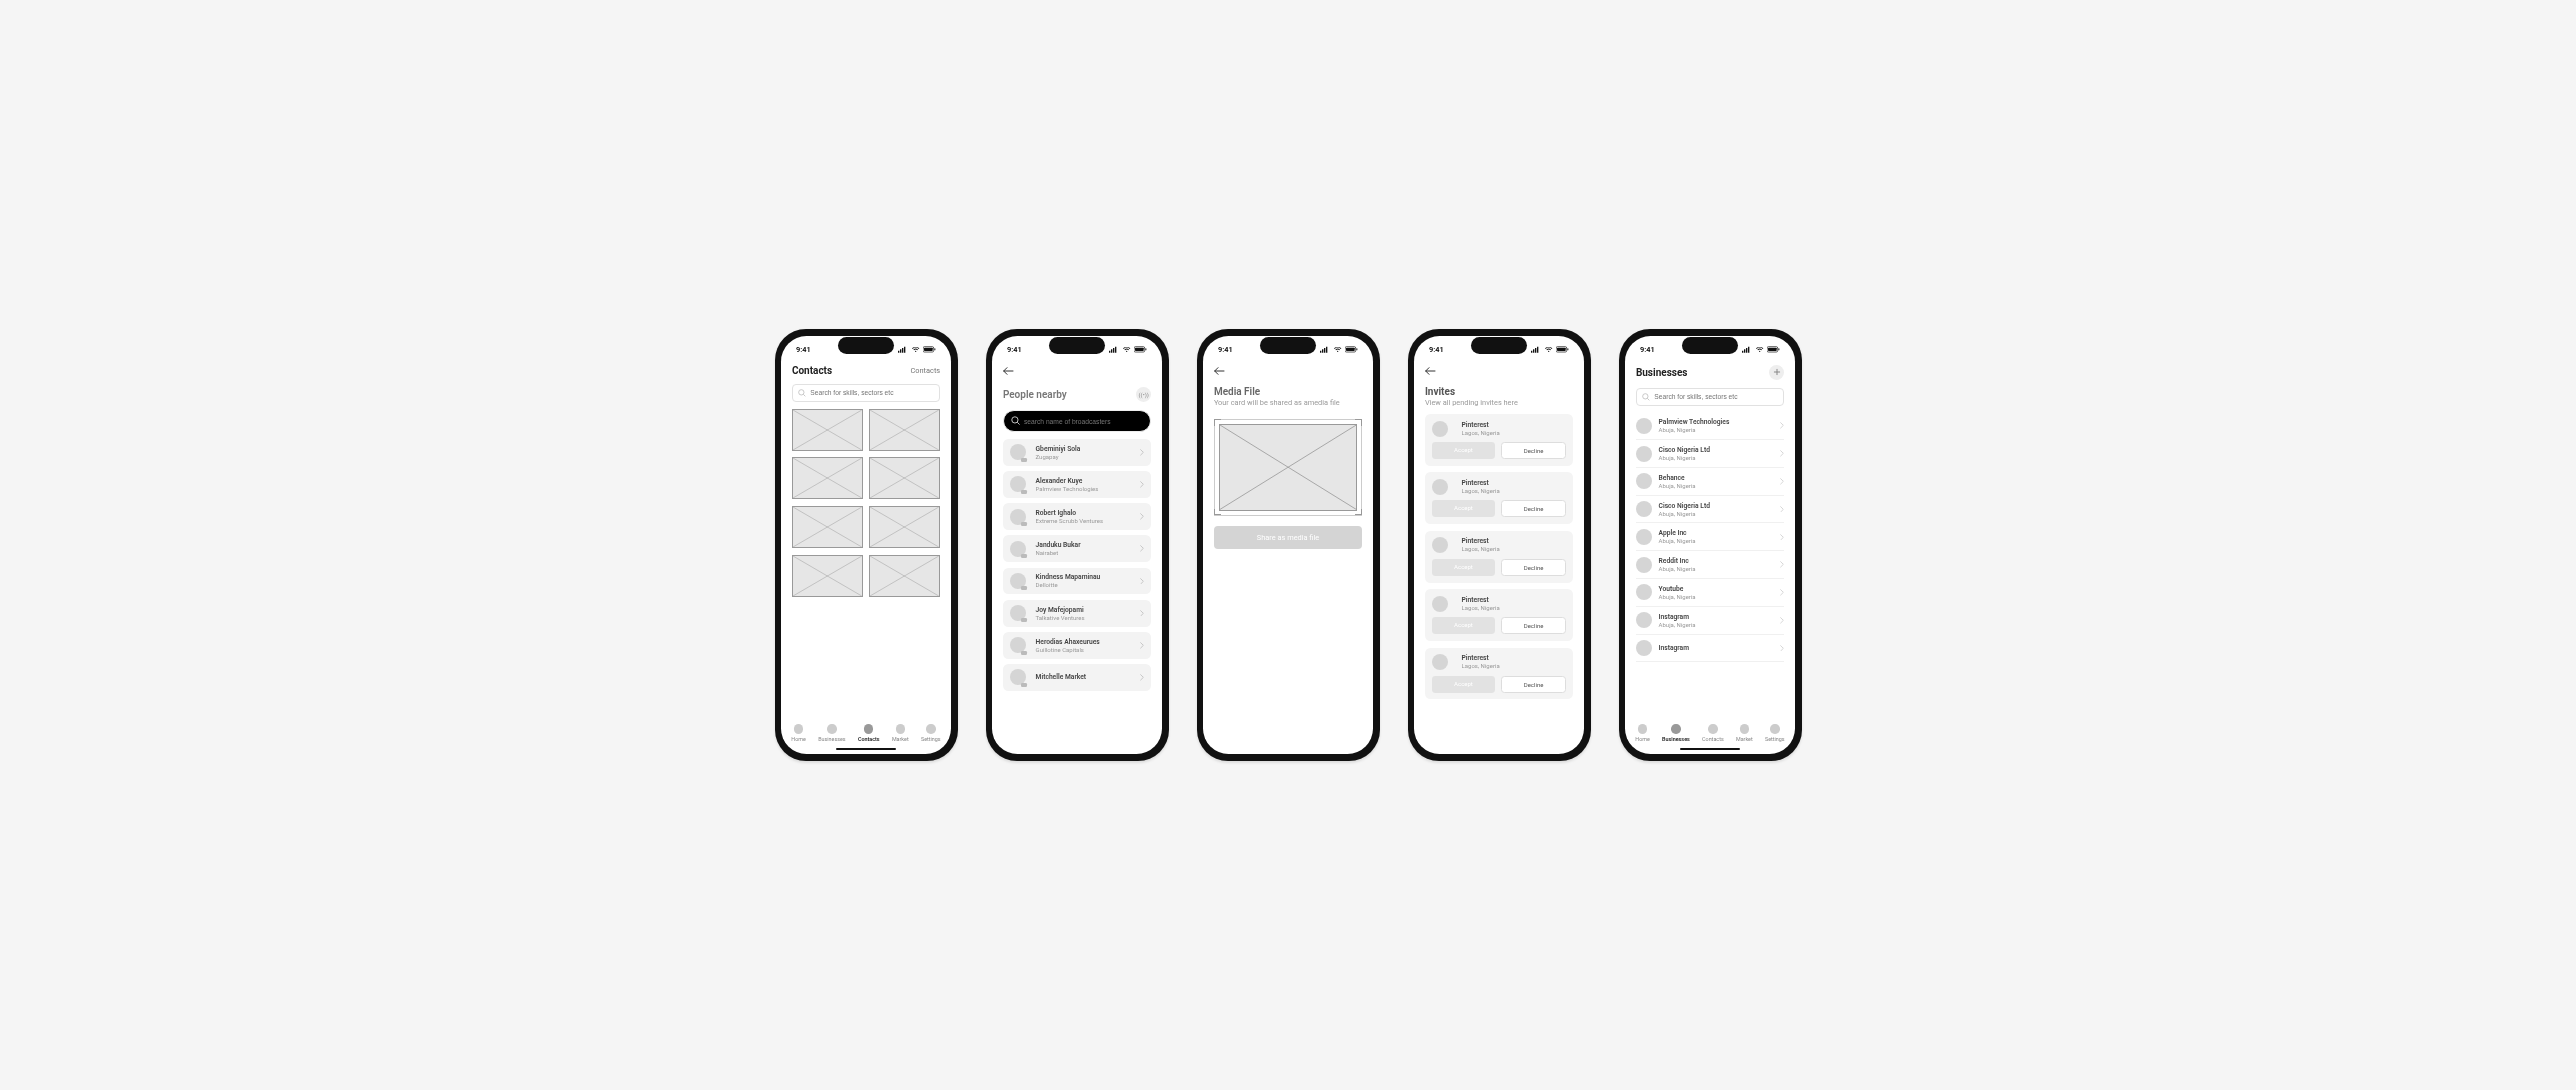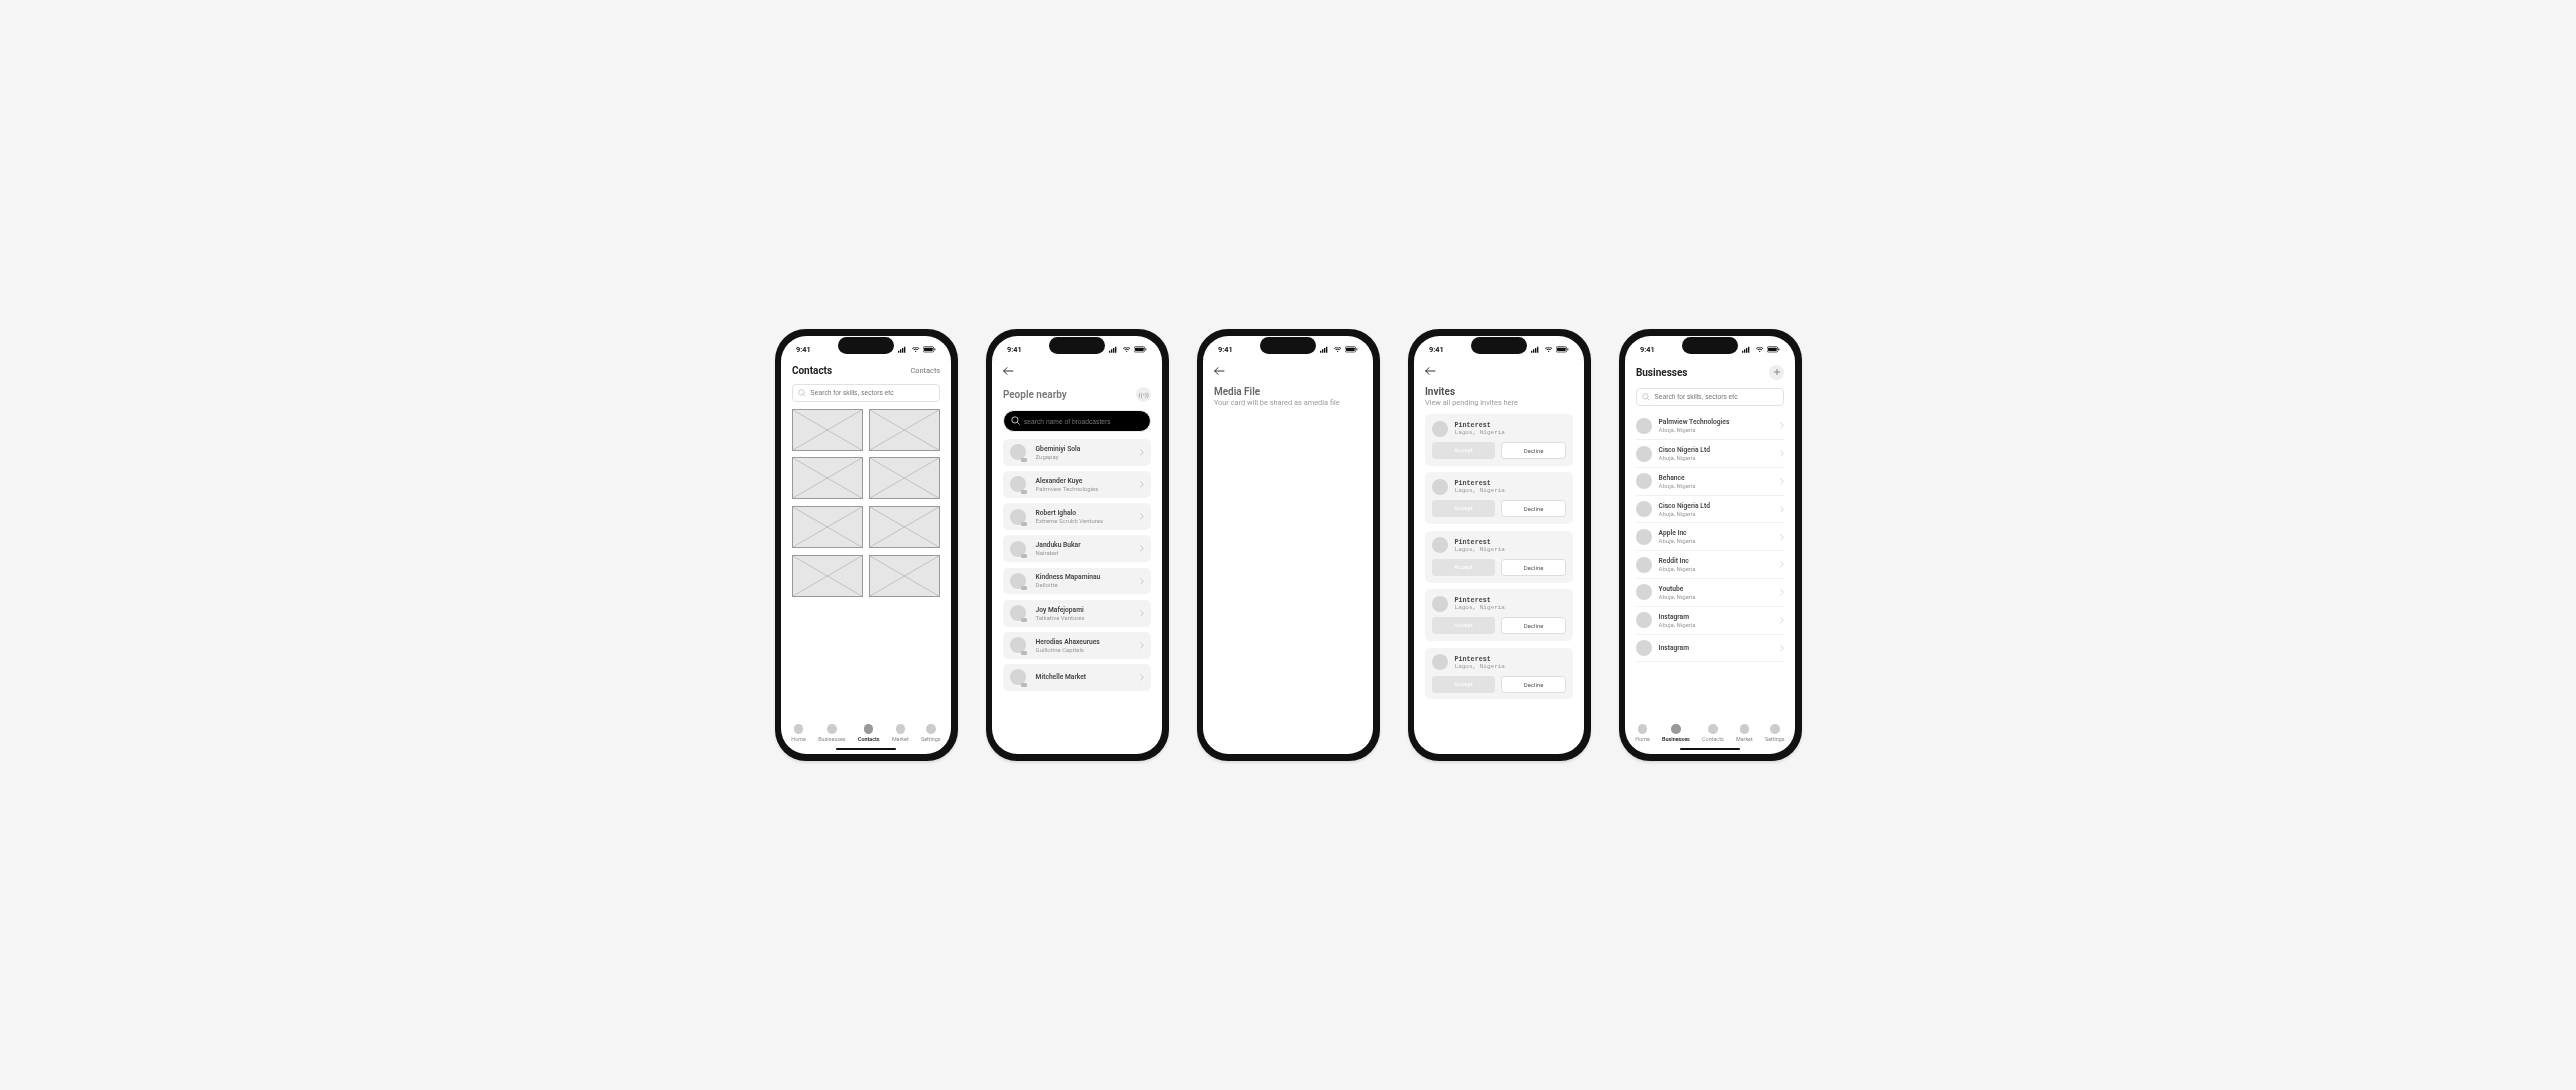--- a/index.html
+++ b/index.html
@@ -216,24 +216,23 @@
     color: #fff;
   }
   .invite-card {
     background: #f4f4f4;
     border-radius: 5.4px;
     padding: 6.7px;
     margin-bottom: 6.7px;
   }
   .invite-top {
     display: flex;
-    align-items: center;
-    gap: 7px;
+    align-items: flex-start;
+    gap: 14px;
     margin-bottom: 5.4px;
-    font-family: Liberation Mono, monospace;
   }
   .invite-buttons {
     display: flex;
     gap: 5.4px;
   }
   .btn {
     flex: 1;
     text-align: center;
     padding: 4px;
     border-radius: 3.4px;
@@ -549,20 +548,35 @@
       </div>
       <div class="back-row">
         <svg width="10.7" height="8" viewBox="0 0 16 12">
             <path d="M6 1L1 6l5 5M1 6h14" fill="none" stroke="#333" stroke-width="1.5" stroke-linecap="round" stroke-linejoin="round"></path>
           </svg>
       </div>
       <div style="padding:5.4px 10.7px 0 10.7px">
         <div class="header-title" style="color:#666;font-weight:600">Media File</div>
         <div class="header-subtitle">Your card will be shared as amedia file</div>
       </div>
+      <div class="content" style="padding-top:8px">
+        <div class="media-frame">
+          <span class="corner tl"></span>
+            <span class="corner tr"></span>
+            <span class="corner bl"></span>
+            <span class="corner br"></span>
+          <div class="wire-big">
+            <svg viewBox="0 0 100 62" preserveAspectRatio="none" style="position:absolute;inset:0;width:100%;height:100%">
+                <line x1="0" y1="0" x2="100" y2="62" stroke="#999" stroke-width="0.6"></line>
+                <line x1="100" y1="0" x2="0" y2="62" stroke="#999" stroke-width="0.6"></line>
+              </svg>
+          </div>
+        </div>
+        <div class="share-btn">Share as media file</div>
+      </div>
     </div>
   </div>
 
   <div class="phone">
     <div class="notch"></div>
     <div class="screen">
       <div class="status-bar">
         <span>9:41</span>
         <div class="status-icons">
           <svg width="9.4" height="6.7" viewBox="0 0 14 10">

